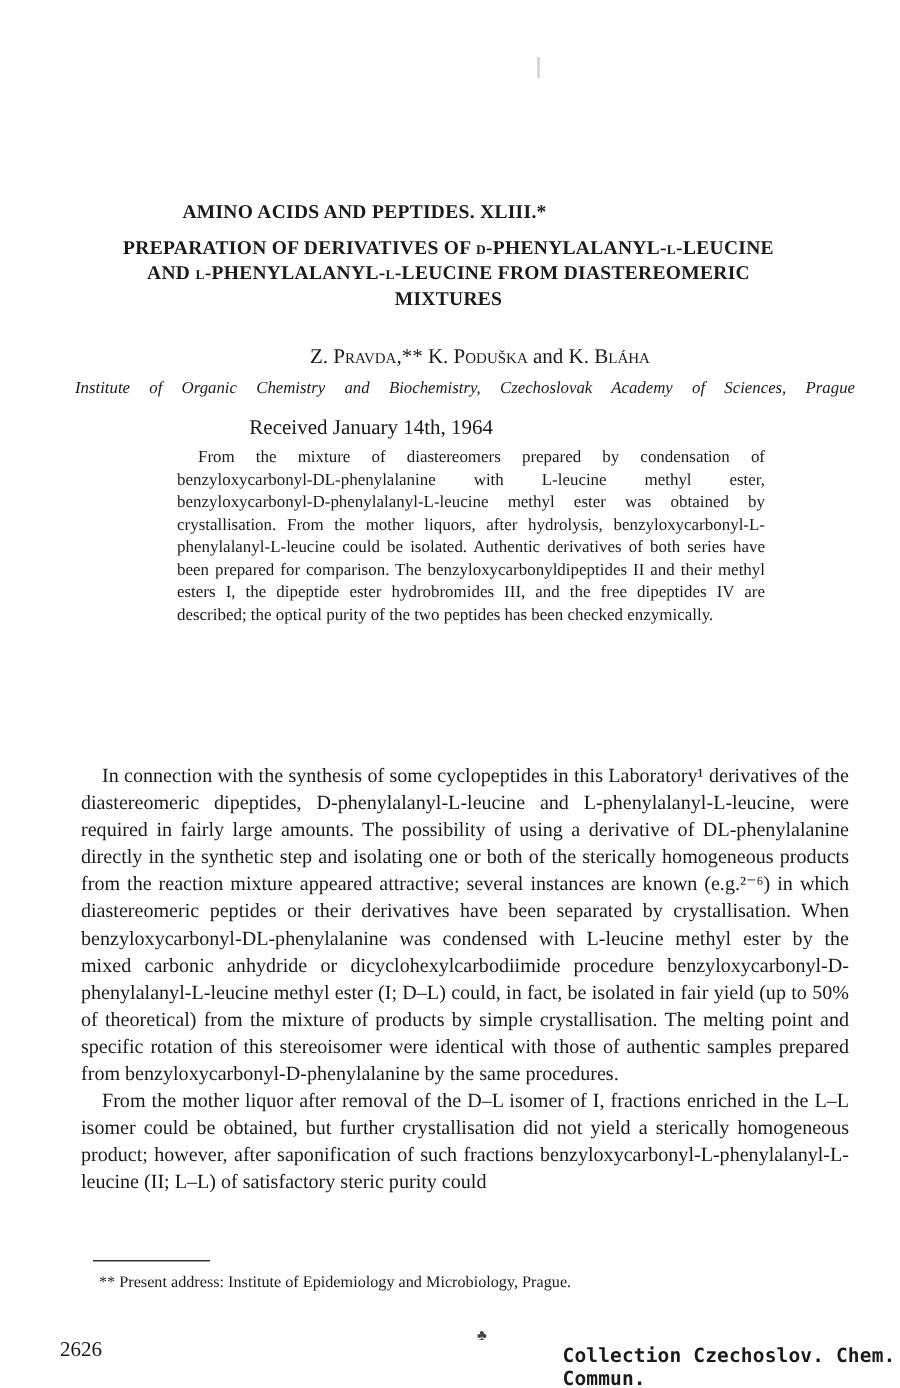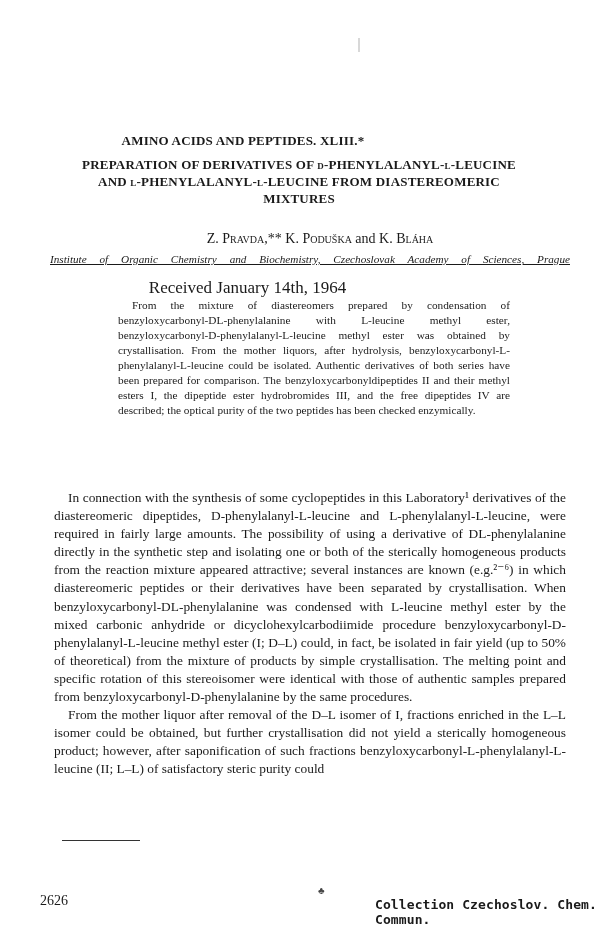--- a/index.html
+++ b/index.html
@@ -3,24 +3,24 @@
   <meta charset="utf-8">
   <style>
     html, body { margin: 0; padding: 0; background: #ffffff; }
     body { width: 600px; height: 925px; position: relative; overflow: hidden; color: #1a1a1a; font-family: "Liberation Serif", "DejaVu Serif", serif; }
     .abs { position: absolute; }
     .series-title { left: 0; width: 486px; top: 133px; text-align: center; font-weight: bold; font-size: 13px; letter-spacing: 0.2px; }
     .main-title { left: 59px; width: 480px; top: 156px; text-align: center; font-weight: bold; font-size: 13px; line-height: 17px; letter-spacing: 0.2px; }
     .sc { font-variant: small-caps; font-weight: bold; }
     .authors { left: 0; width: 600px; top: 231px; text-align: center; font-size: 14px; margin-left: 20px; }
     .authors .sc2 { font-variant: small-caps; }
-    .affiliation { left: 50px; width: 520px; top: 253px; text-align: justify; text-align-last: justify; font-style: italic; font-size: 11.2px; text-decoration: underline; }
-    .received { left: 0; width: 495px; top: 278px; text-align: center; font-size: 17px; }
+    .affiliation { left: 50px; width: 520px; top: 253px; text-align: justify; text-align-last: justify; font-style: italic; font-size: 11.2px; }
+    .received { left: 0; width: 495px; top: 278px; text-align: center; font-size: 14px; }
     .abstract { left: 118px; width: 392px; top: 298px; font-size: 11.3px; line-height: 15px; text-align: justify; text-indent: 14px; }
-    .body-text { left: 54px; width: 512px; top: 489px; font-size: 13.4px; line-height: 18.1px; text-align: justify; }
+    .body-text { left: 54px; width: 512px; top: 508px; font-size: 13.4px; line-height: 18.1px; text-align: justify; }
     .body-text p { margin: 0; text-indent: 14px; }
     .footnote-rule { left: 62px; top: 840px; width: 78px; height: 0; border-top: 1px solid #333; }
     .footnotes { left: 66px; top: 848px; width: 480px; font-size: 10.8px; line-height: 14px; }
     .footnotes div { white-space: nowrap; }
     .page-number { left: 40px; top: 893px; font-size: 14px; }
     .journal-name { left: 375px; top: 897px; font-family: "DejaVu Sans Mono", monospace; font-size: 13px; font-weight: bold; letter-spacing: 0.1px; }
     .ornament { left: 318px; top: 885px; font-size: 10px; color: #444; }
     .stray-mark { left: 358px; top: 38px; width: 2px; height: 14px; background: #d8d8d8; }
   </style>
 </head>
@@ -47,17 +47,18 @@
 <div class="abs abstract">From the mixture of diastereomers prepared by condensation of benzyloxycarbonyl-DL-phenylalanine with L-leucine methyl ester, benzyloxycarbonyl-D-phenylalanyl-L-leucine methyl ester was obtained by crystallisation. From the mother liquors, after hydrolysis, benzyloxycarbonyl-L-phenylalanyl-L-leucine could be isolated. Authentic derivatives of both series have been prepared for comparison. The benzyloxycarbonyldipeptides II and their methyl esters I, the dipeptide ester hydrobromides III, and the free dipeptides IV are described; the optical purity of the two peptides has been checked enzymically.</div>
 
 <div class="abs body-text">
   <p>In connection with the synthesis of some cyclopeptides in this Laboratory¹ derivatives of the diastereomeric dipeptides, D-phenylalanyl-L-leucine and L-phenylalanyl-L-leucine, were required in fairly large amounts. The possibility of using a derivative of DL-phenylalanine directly in the synthetic step and isolating one or both of the sterically homogeneous products from the reaction mixture appeared attractive; several instances are known (e.g.²⁻⁶) in which diastereomeric peptides or their derivatives have been separated by crystallisation. When benzyloxycarbonyl-DL-phenylalanine was condensed with L-leucine methyl ester by the mixed carbonic anhydride or dicyclohexylcarbodiimide procedure benzyloxycarbonyl-D-phenylalanyl-L-leucine methyl ester (I; D–L) could, in fact, be isolated in fair yield (up to 50% of theoretical) from the mixture of products by simple crystallisation. The melting point and specific rotation of this stereoisomer were identical with those of authentic samples prepared from benzyloxycarbonyl-D-phenylalanine by the same procedures.</p>
   <p>From the mother liquor after removal of the D–L isomer of I, fractions enriched in the L–L isomer could be obtained, but further crystallisation did not yield a sterically homogeneous product; however, after saponification of such fractions benzyloxycarbonyl-L-phenylalanyl-L-leucine (II; L–L) of satisfactory steric purity could</p>
 </div>
 
 <div class="abs footnote-rule"></div>
 
 <div class="abs footnotes">
+  <div>** Present address: Institute of Epidemiology and Microbiology, Prague.</div>
 </div>
 
 <div class="abs page-number">2626</div>
 <div class="abs ornament">♣</div>
 <div class="abs journal-name">Collection Czechoslov. Chem. Commun.</div>
 
 </body></html>

